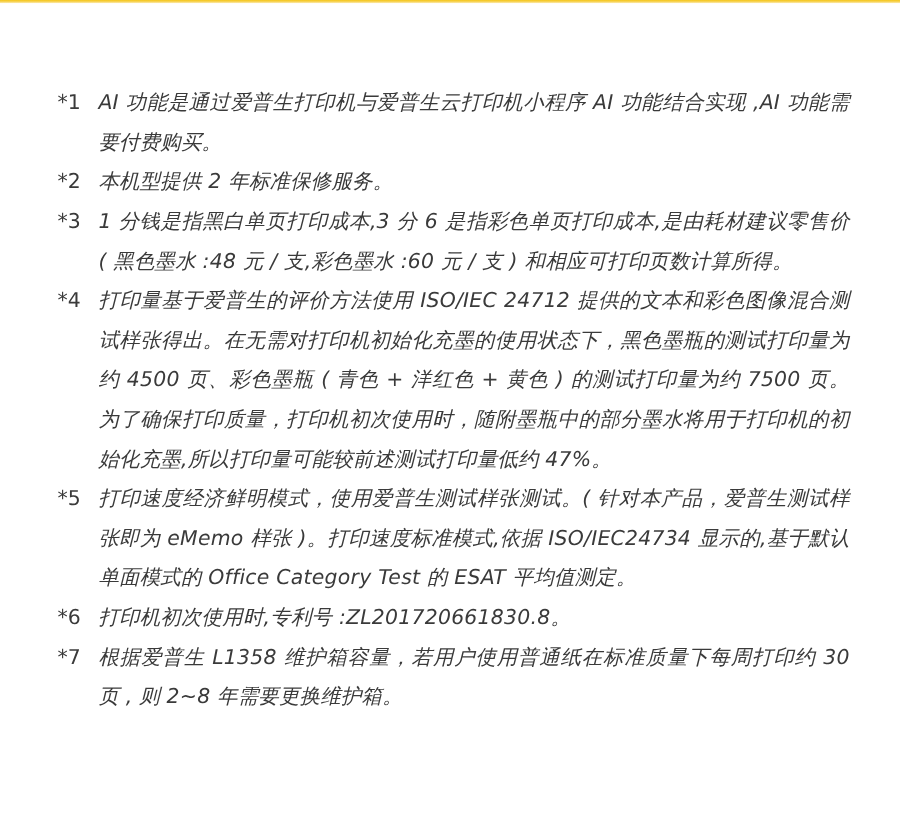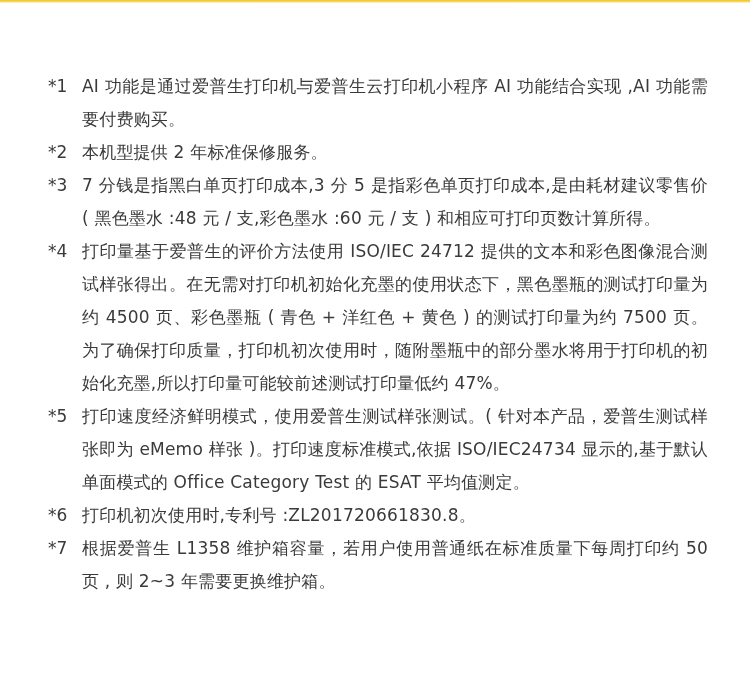--- a/index.html
+++ b/index.html
@@ -39,49 +39,50 @@
       flex: 0 0 34px;
       width: 34px;
       white-space: nowrap;
       letter-spacing: 0;
     }
     .note-text {
       flex: 1 1 auto;
       text-align: justify;
       word-break: break-all;
       letter-spacing: 0.2px;
+      font-style: italic;
     }
   </style>
 </head>
 <body>
 
 <div class="top-bar"></div>
 
 <div class="notes">
   <div class="note">
     <span class="note-marker">*1</span>
     <span class="note-text">AI 功能是通过爱普生打印机与爱普生云打印机小程序 AI 功能结合实现 ,AI 功能需要付费购买。</span>
   </div>
   <div class="note">
     <span class="note-marker">*2</span>
     <span class="note-text">本机型提供 2 年标准保修服务。</span>
   </div>
   <div class="note">
     <span class="note-marker">*3</span>
-    <span class="note-text">7 分钱是指黑白单页打印成本,3 分 5 是指彩色单页打印成本,是由耗材建议零售价 ( 黑色墨水 :48 元 / 支,彩色墨水 :60 元 / 支 ) 和相应可打印页数计算所得。</span>
+    <span class="note-text">1 分钱是指黑白单页打印成本,3 分 6 是指彩色单页打印成本,是由耗材建议零售价 ( 黑色墨水 :48 元 / 支,彩色墨水 :60 元 / 支 ) 和相应可打印页数计算所得。</span>
   </div>
   <div class="note">
     <span class="note-marker">*4</span>
     <span class="note-text">打印量基于爱普生的评价方法使用 ISO/IEC 24712 提供的文本和彩色图像混合测试样张得出。在无需对打印机初始化充墨的使用状态下，黑色墨瓶的测试打印量为约 4500 页、彩色墨瓶 ( 青色 + 洋红色 + 黄色 ) 的测试打印量为约 7500 页。为了确保打印质量，打印机初次使用时，随附墨瓶中的部分墨水将用于打印机的初始化充墨,所以打印量可能较前述测试打印量低约 47%。</span>
   </div>
   <div class="note">
     <span class="note-marker">*5</span>
     <span class="note-text">打印速度经济鲜明模式，使用爱普生测试样张测试。( 针对本产品，爱普生测试样张即为 eMemo 样张 )。打印速度标准模式,依据 ISO/IEC24734 显示的,基于默认单面模式的 Office Category Test 的 ESAT 平均值测定。</span>
   </div>
   <div class="note">
     <span class="note-marker">*6</span>
     <span class="note-text">打印机初次使用时,专利号 :ZL201720661830.8。</span>
   </div>
   <div class="note">
     <span class="note-marker">*7</span>
-    <span class="note-text">根据爱普生 L1358 维护箱容量，若用户使用普通纸在标准质量下每周打印约 50 页 , 则 2~3 年需要更换维护箱。</span>
+    <span class="note-text">根据爱普生 L1358 维护箱容量，若用户使用普通纸在标准质量下每周打印约 30 页 , 则 2~8 年需要更换维护箱。</span>
   </div>
 </div>
 
 </body></html>

